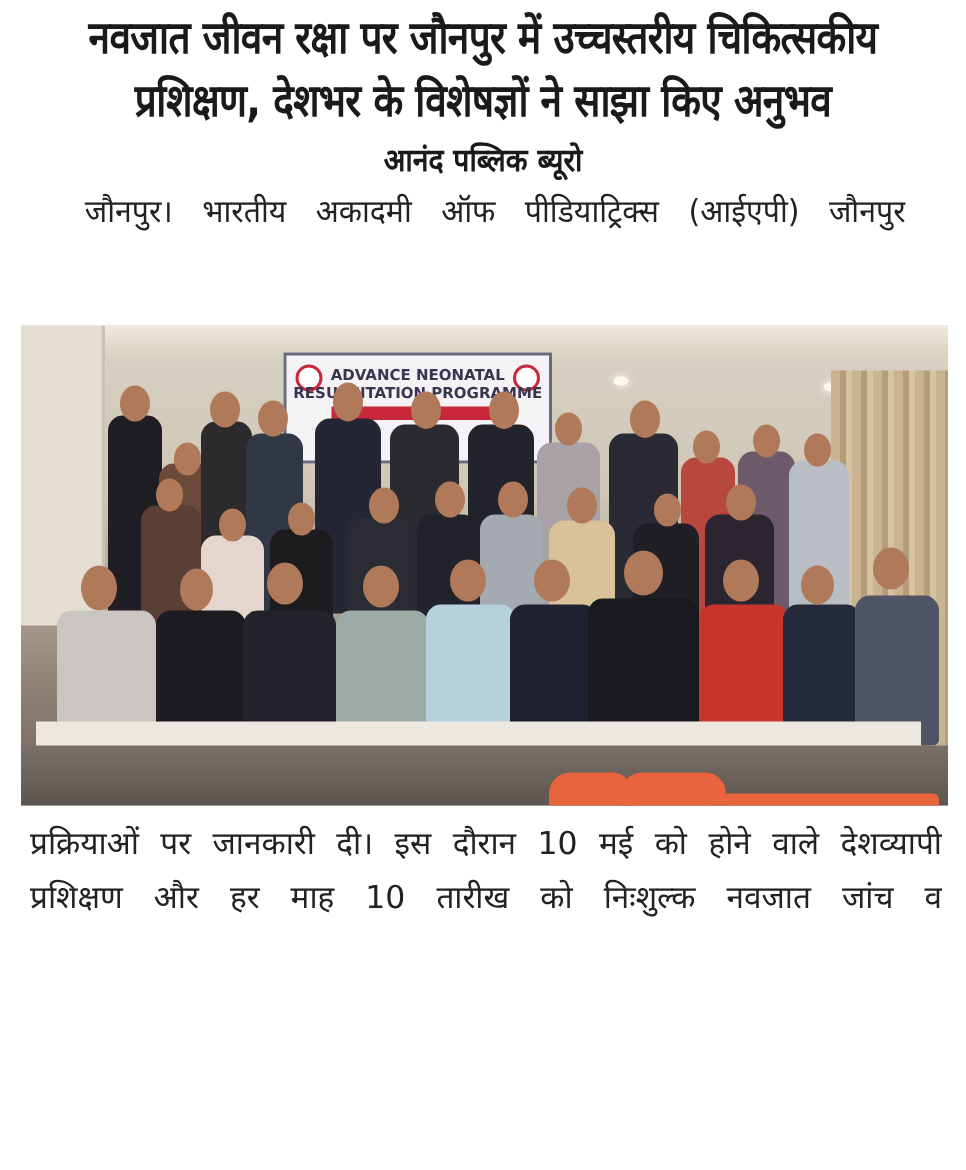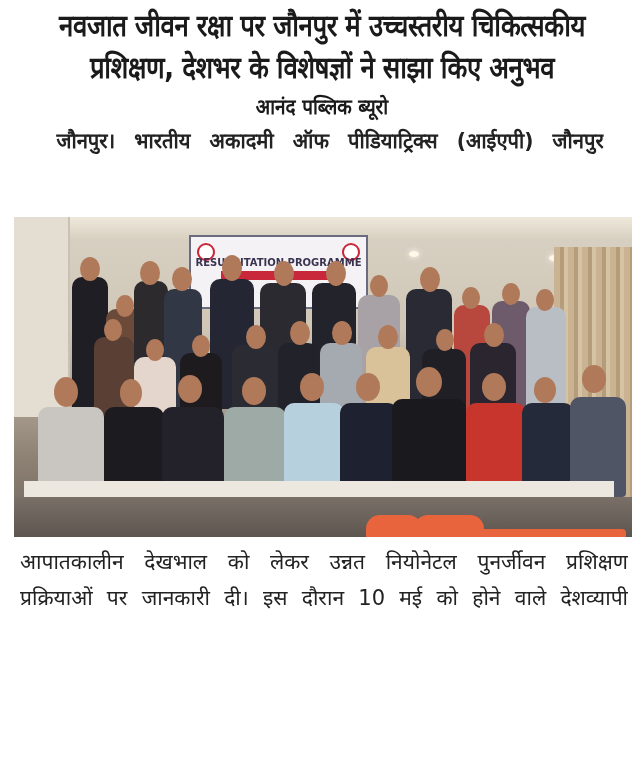--- a/index.html
+++ b/index.html
@@ -8,21 +8,21 @@
   .headline { position: absolute; left: 0; width: 644px; text-align: center;
               font-family: "DejaVu Sans", sans-serif; font-weight: bold; color: #1a1a1a;
               letter-spacing: -0.5px; transform-origin: center; }
   .h1 { top: 6px; font-size: 30px; line-height: 40px; transform: scaleX(0.86); }
   .h2 { top: 48px; font-size: 30px; line-height: 40px; transform: scaleX(0.86); }
   .byline { position: absolute; top: 92px; left: 0; width: 644px; text-align: center;
             font-weight: bold; font-size: 21px; line-height: 30px; color: #1a1a1a;
             transform: scaleX(0.9); }
   .para { position: absolute; left: 20px; width: 608px; font-size: 21px; line-height: 35.5px;
           color: #222; text-align: justify; }
-  .p1 { top: 124px; font-weight: bold; }
+  .p1 { top: 124px; }
   .line { display: block; white-space: nowrap; overflow: hidden; text-align-last: justify; transform-origin: left; }
   .p2 { top: 545px; }
   .last { text-align-last: left; }
 
   .photo { position: absolute; left: 14px; top: 217px; width: 618px; height: 320px; overflow: hidden;
            background: linear-gradient(180deg, #d9d2c4 0%, #cfc6b6 35%, #8e8275 75%, #6f655c 100%); }
   .ceiling { position: absolute; left: 0; top: 0; width: 100%; height: 22px; background: linear-gradient(180deg,#efe9dc,#d8d0c0); }
   .light { position: absolute; width: 10px; height: 6px; border-radius: 50%; background: #fff8e6; box-shadow: 0 0 6px #fff; }
   .wall-left { position: absolute; left: 0; top: 0; width: 54px; height: 200px; background: #e3ddd2; border-right: 2px solid #c9c1b4; }
   .curtain { position: absolute; right: 0; top: 30px; width: 78px; height: 260px;
@@ -54,20 +54,21 @@
 <div class="photo">
   <div class="ceiling"></div>
   <div class="light" style="left:230px;top:28px"></div>
   <div class="light" style="left:395px;top:34px"></div>
   <div class="light" style="left:535px;top:38px"></div>
   <div class="wall-left"></div>
   <div class="curtain"></div>
   <div class="banner">
     <div class="banner-logo" style="left:6px"></div>
     <div class="banner-logo" style="right:6px"></div>
+    <div class="banner-text bt1">ADVANCE NEONATAL</div>
     <div class="banner-text bt2">RESUSCITATION PROGRAMME</div>
     <div class="banner-red"></div>
   </div>
 
   <div class="crowd">
 
     <div class="person" style="left:58px;top:60px;width:36px;height:150px;background:#1f1e24"></div>
     <div class="head" style="left:66px;top:40px;width:20px;height:24px"></div>
     <div class="person" style="left:92px;top:92px;width:40px;height:120px;background:#6b4a3a"></div>
     <div class="head" style="left:102px;top:78px;width:18px;height:22px"></div>
@@ -134,15 +135,15 @@
   </div>
 
   <div class="stage"></div>
   <div class="floor"></div>
   <div class="chair" style="left:352px;width:56px"></div>
   <div class="chair" style="left:400px;width:70px"></div>
   <div class="chair" style="left:462px;width:150px;height:16px;border-radius:4px"></div>
 </div>
 
 <div class="para p2">
-  <span class="line"><span>आपातकालीन देखभाल को लेकर उन्नत नियोनेटल पुनर्जीवन प्रशिक्षण</span></span>
   <span class="line"><span>प्रक्रियाओं पर जानकारी दी। इस दौरान 10 मई को होने वाले देशव्यापी</span></span>
+  <span class="line" style="word-spacing:8px"><span>प्रशिक्षण और हर माह 10 तारीख को निःशुल्क नवजात जांच व</span></span>
 </div>
 
 </body></html>

